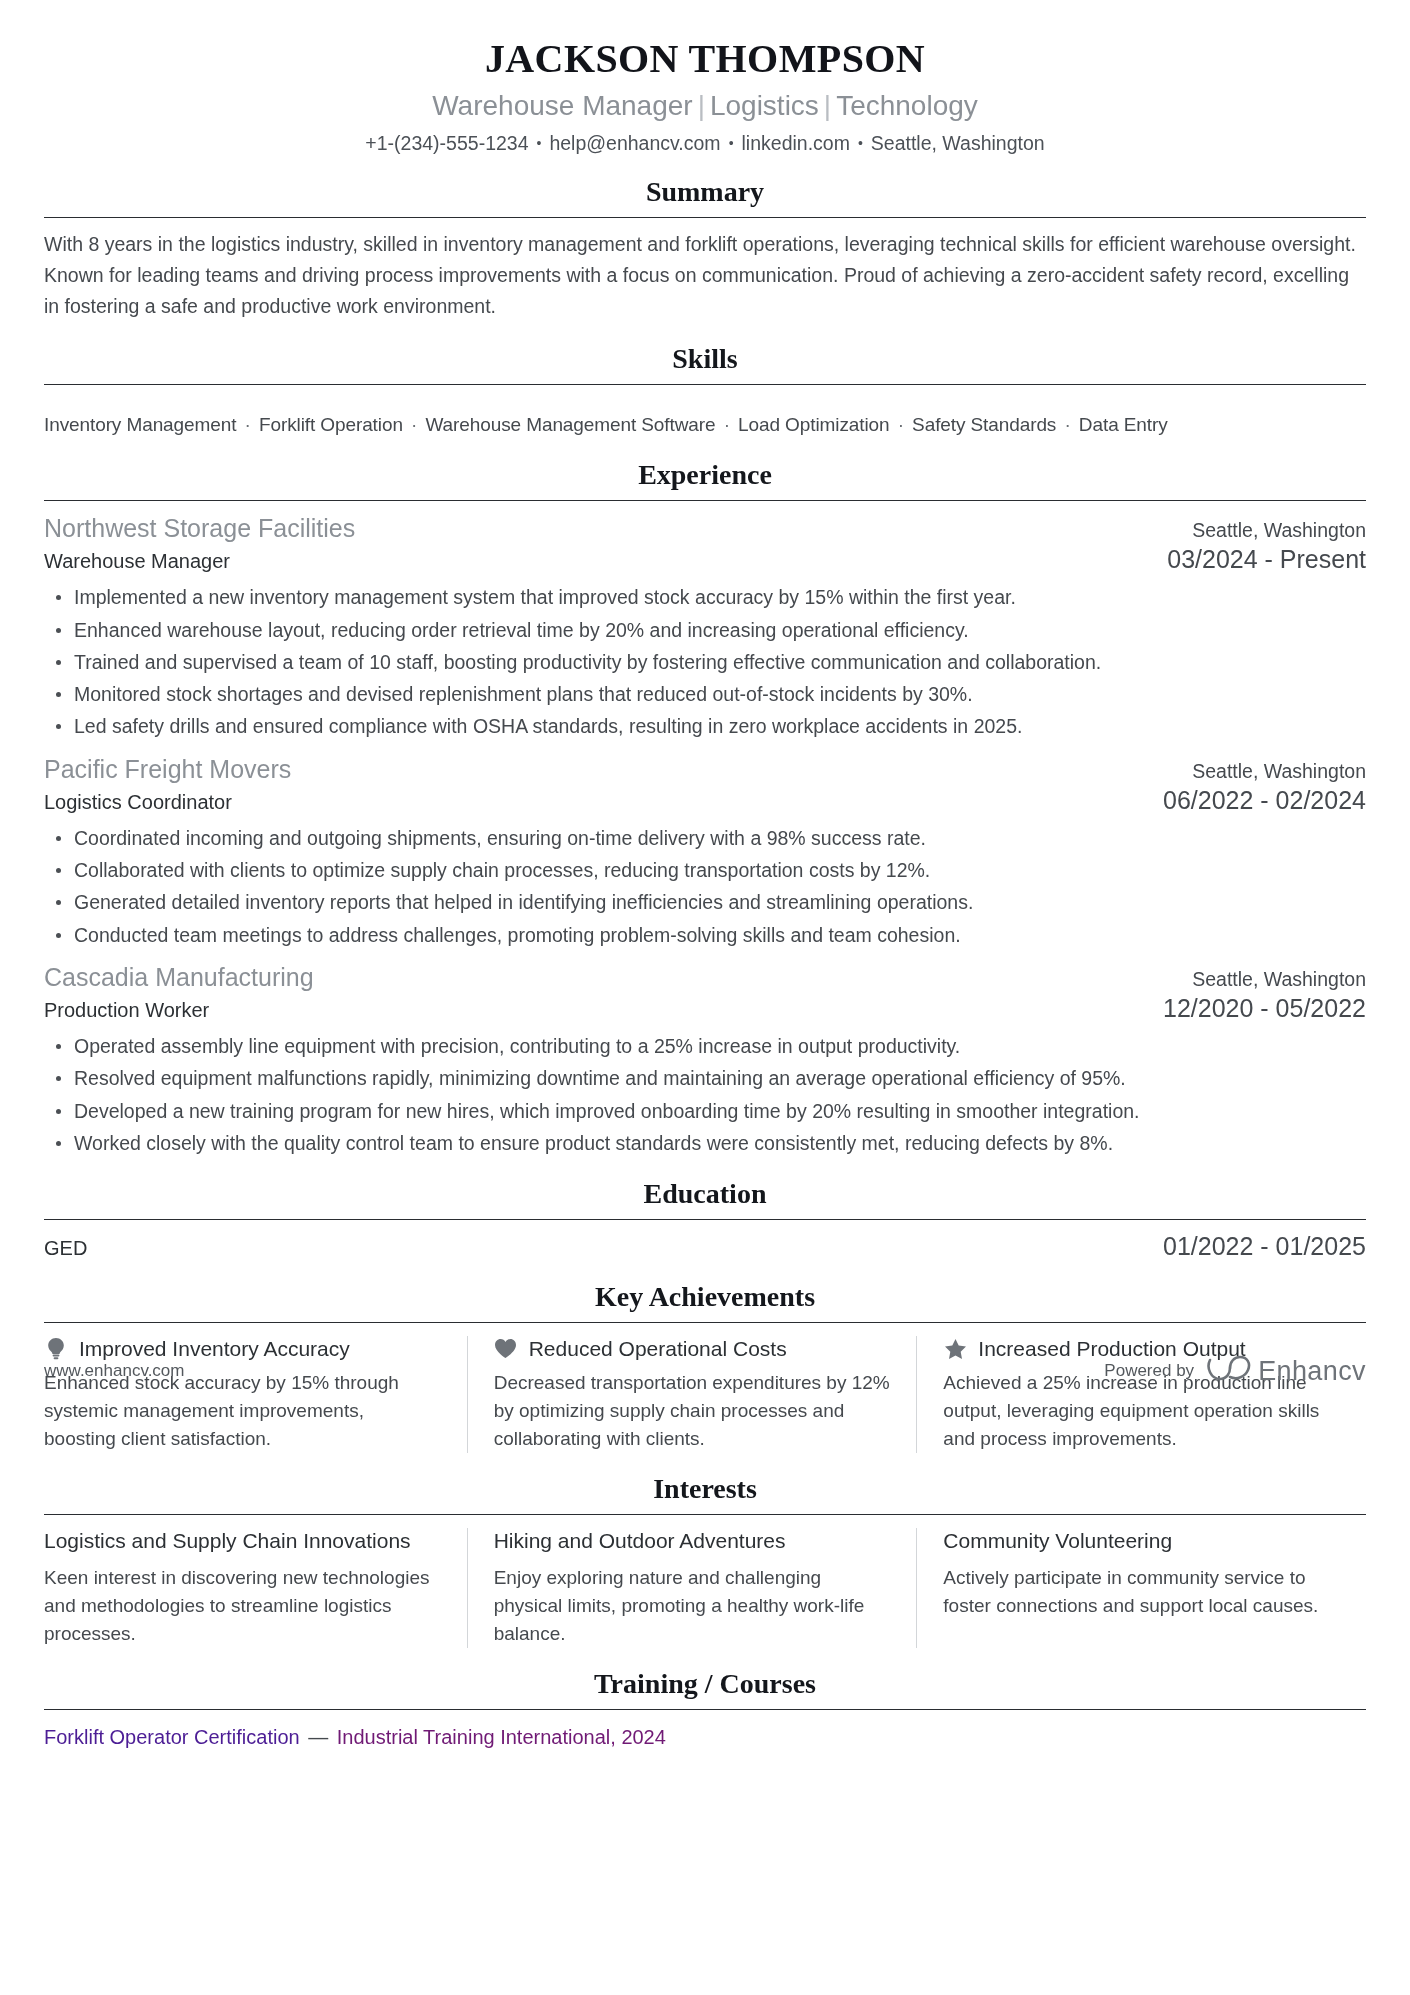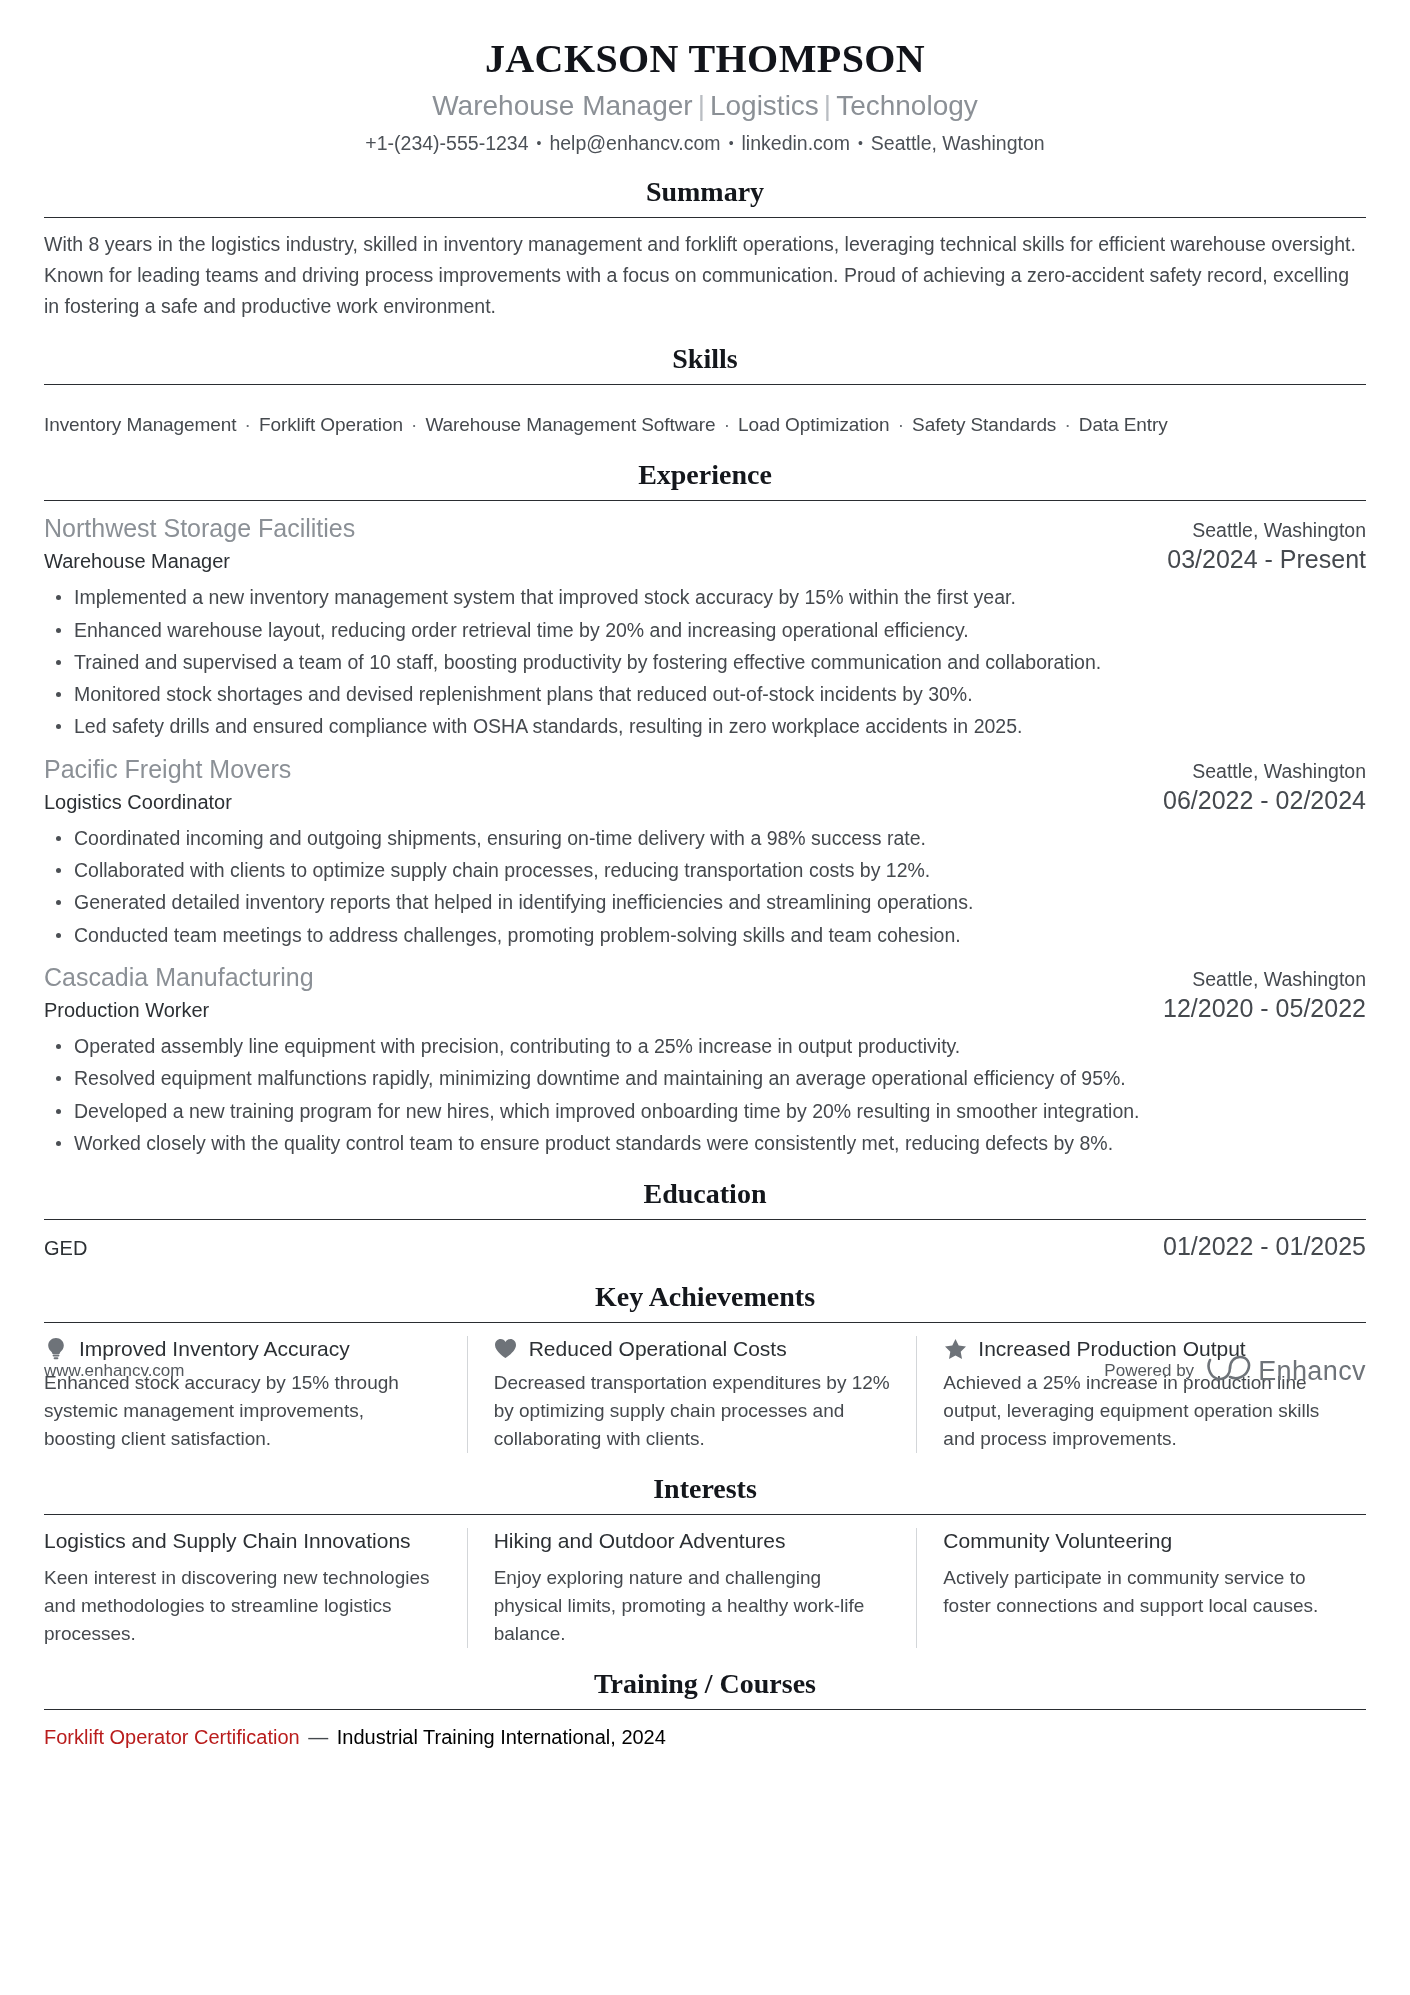--- a/index.html
+++ b/index.html
@@ -102,23 +102,23 @@
   .ach-head { display:flex; align-items:center; gap:11px; }
   .ach-icon { width:24px; height:25px; flex:0 0 24px; display:flex; align-items:center; justify-content:center; }
   .ach-title { font-size:21px; color:#2c3034; line-height:1.2; }
   .ach-text { font-size:19px; line-height:1.47; color:#45494e; margin-top:8px; }
 
   .int-title { font-size:21px; color:#2c3034; line-height:1.28; }
   .int-text { font-size:19px; line-height:1.47; color:#45494e; margin-top:9px; }
 
   
   .training-row { margin-top:13px; font-size:20px; line-height:1.4; }
-  .training-name { color:#b91c1c; }
+  .training-name { color:#4c1d95; }
   .training-dash { color:#45494e; padding:0 3px; }
-  .training-meta { color:#000000; }
+  .training-meta { color:#701a75; }
 
   
   .footer {
     position:absolute;
     left:44px; right:44px; bottom:34px;
     display:flex; align-items:center; justify-content:space-between;
   }
   .site { font-size:17px; color:#53585d; }
   .powered { display:flex; align-items:center; gap:13px; }
   .powered-label { font-size:17px; color:#53585d; }

